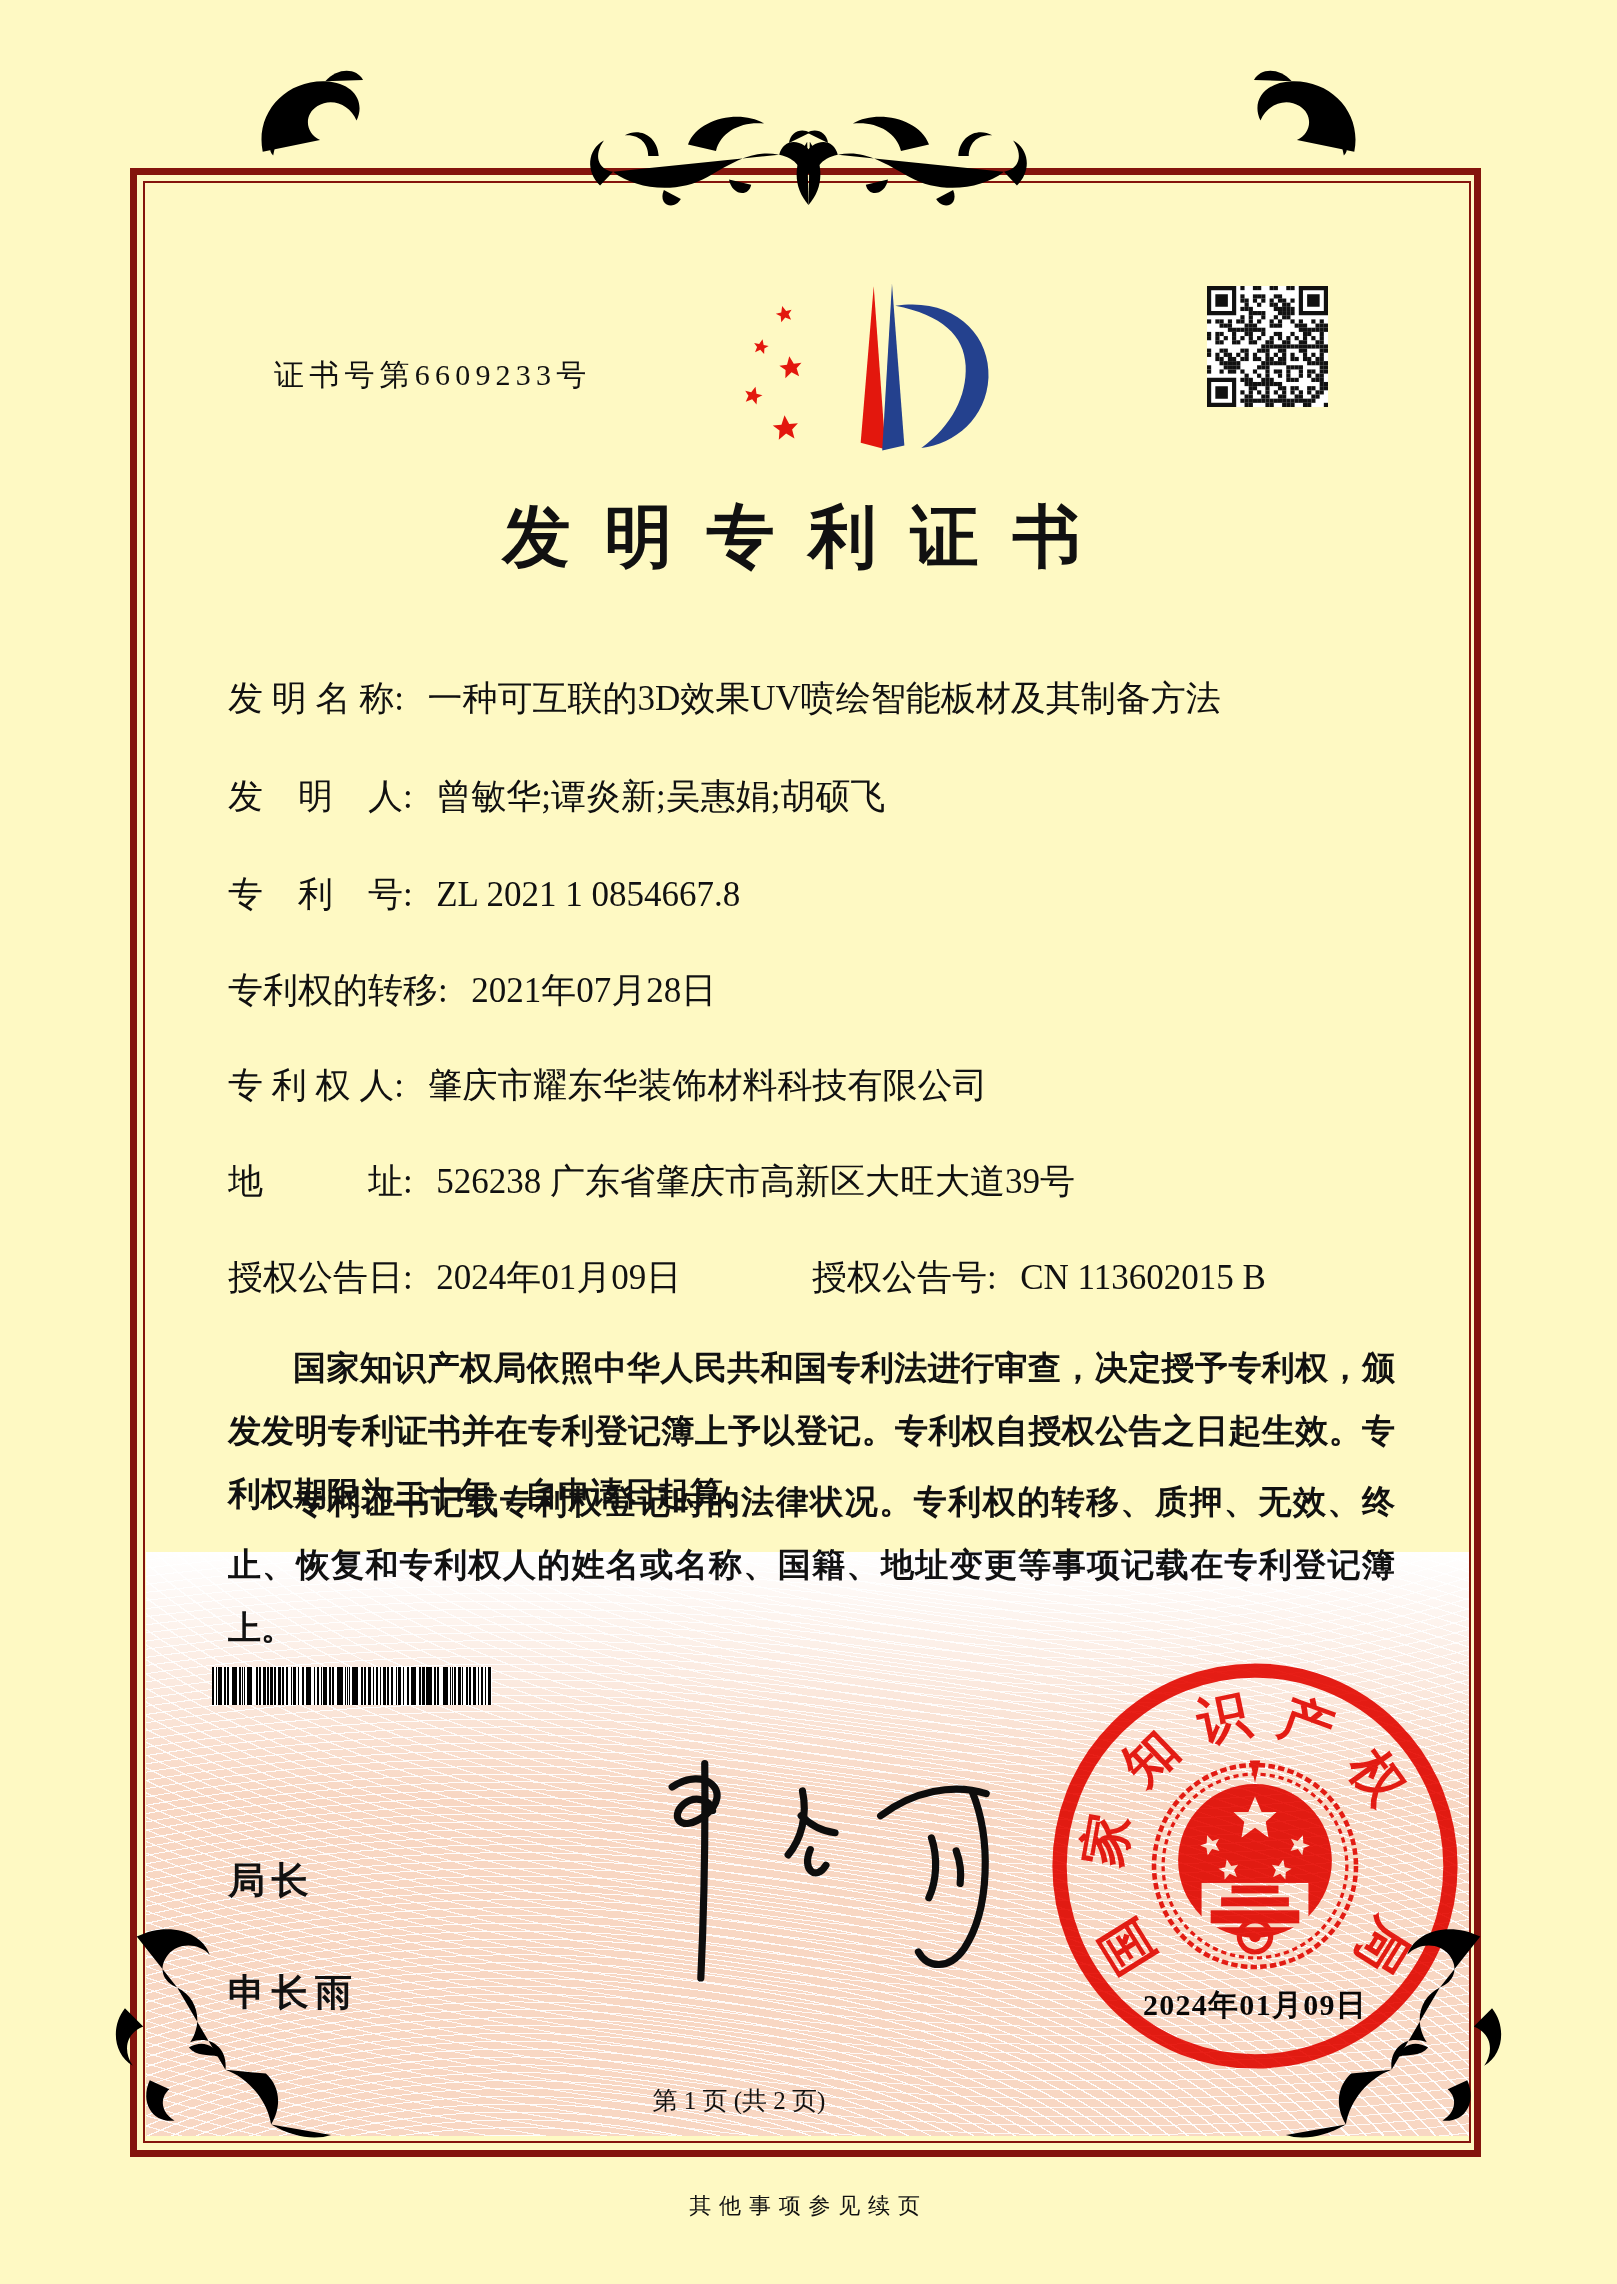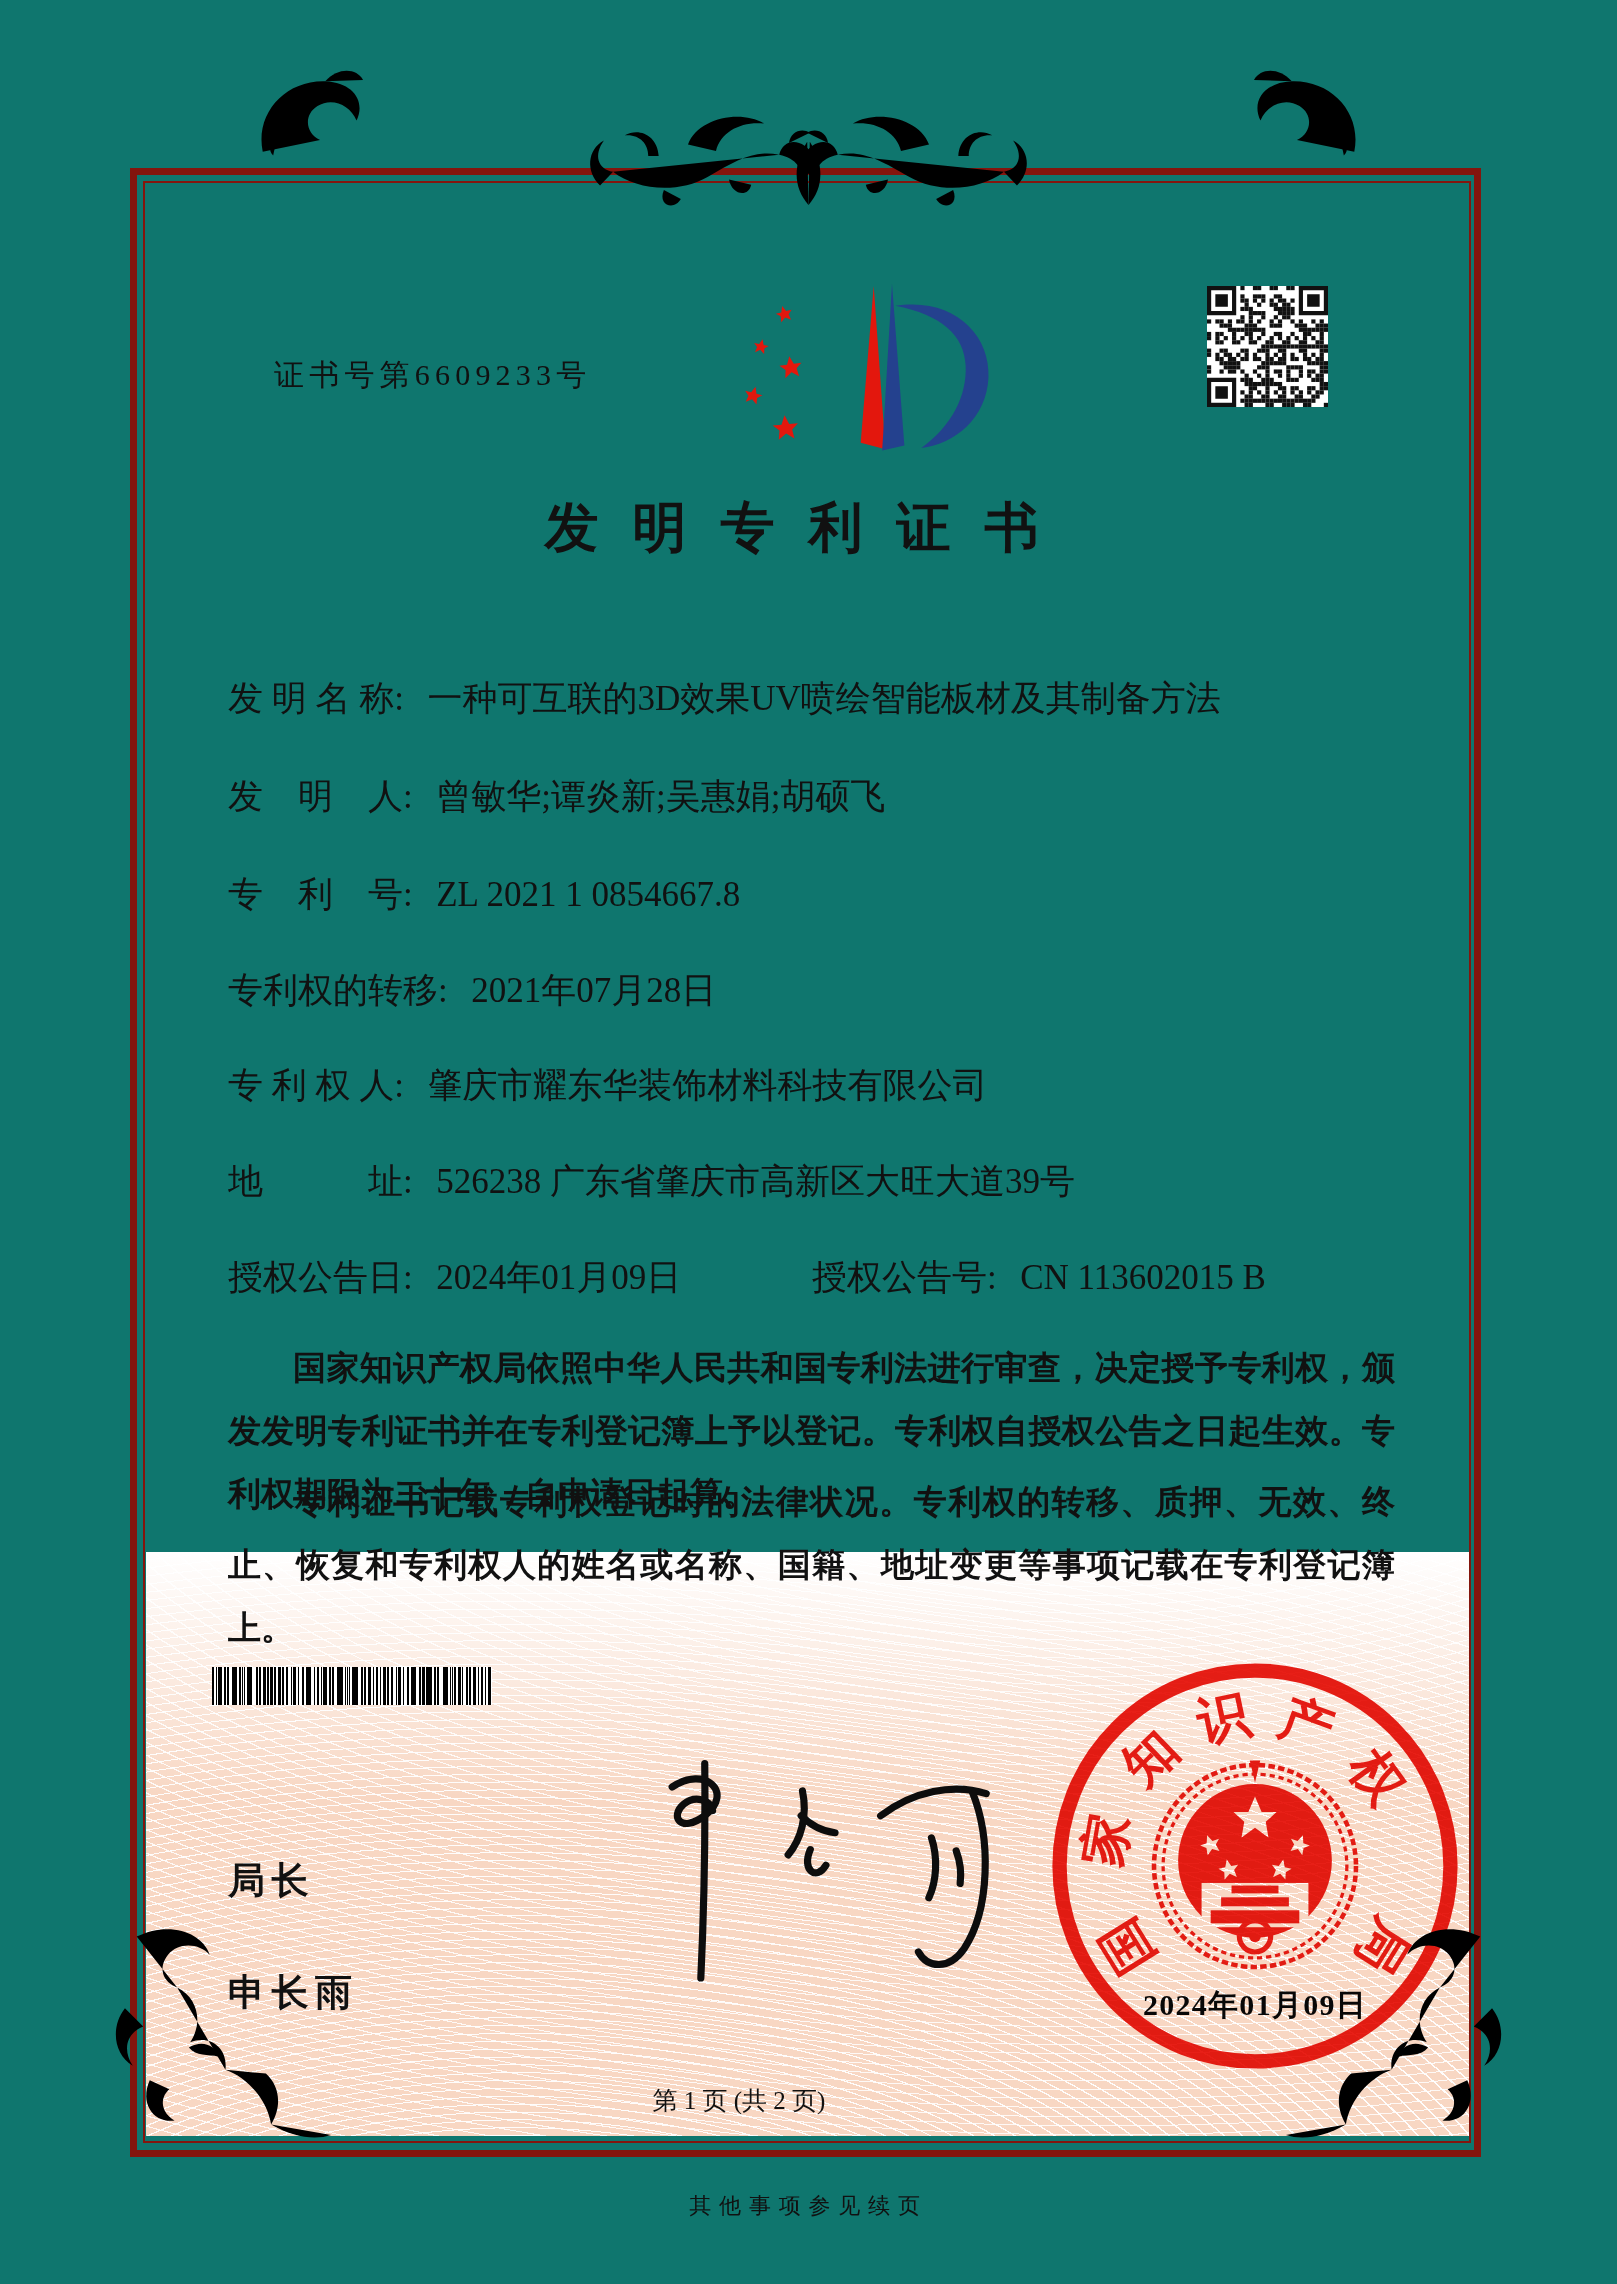--- a/index.html
+++ b/index.html
@@ -1,31 +1,31 @@
 <!DOCTYPE html>
 <html style="--frame: #84150d; --ornament: #9e241a; --seal_red: #e8170f; --logo_blue: #24418e; --logo_red: #e3170d; --wave_base: #f8d7c3;font-size:10.4px"><head>
 <meta charset="utf-8">
 <style>
   html,body{margin:0;padding:0;background:#fff;}
-  #page{position:relative;width:1617px;height:2284px;background:#0f766e;overflow:hidden;
+  #page{position:relative;width:1617px;height:2284px;background:#fef9c3;overflow:hidden;
         font-family:"Liberation Serif","DejaVu Serif",serif;color:#111;}
   .abs{position:absolute;}
   
   .frame-outer{left:130px;top:168px;width:1337px;height:1975px;border:7.2px solid var(--frame);z-index:2;pointer-events:none;}
   .frame-inner{left:143px;top:181px;width:1324px;height:1958px;border:2px solid var(--frame);z-index:2;pointer-events:none;}
   
   .waves{left:146px;top:1552px;width:1323px;height:584px;z-index:0;
     background-color:var(--wave_base);
     background-image:
       linear-gradient(#ffffff 0%, rgba(255,255,255,0) 42%),
       repeating-radial-gradient(913px 457px at 28% 135%, rgba(255,255,255,.95) 0 2px, rgba(255,255,255,0) 2px 15.7px),
       repeating-radial-gradient(1109px 554px at 72% -45%, rgba(255,255,255,.85) 0 2px, rgba(255,255,255,0) 2px 18px);}
   
   .certno{left:274px;top:355px;font-size:30px;letter-spacing:5.2px;z-index:3;}
-  .title{left:0;top:492px;width:1617px;text-align:center;font-size:54px;font-weight:700;
+  .title{left:0;top:492px;width:1617px;text-align:center;font-size:68px;font-weight:700;
          letter-spacing:34px;box-sizing:border-box;z-index:3;}
   .field-line{left:228px;width:1174px;font-size:35px;white-space:nowrap;z-index:3;}
   .field-label{display:inline-block;margin-right:23.5px;}
   .body-para{left:228px;width:1167px;font-size:33px;line-height:63px;text-align:justify;
              text-justify:inter-character;text-indent:65px;z-index:3;font-weight:bold;}
   .footer-page{left:0;top:2084px;width:1478px;text-align:center;font-size:25px;z-index:3;}
   .cont-note{left:0;top:2191px;width:1617px;text-align:center;font-size:22px;letter-spacing:7.8px;z-index:3;}
   .director{left:228px;font-size:37px;font-weight:700;letter-spacing:6.5px;z-index:3;
             font-family:"Liberation Sans","DejaVu Sans",sans-serif;}
   

